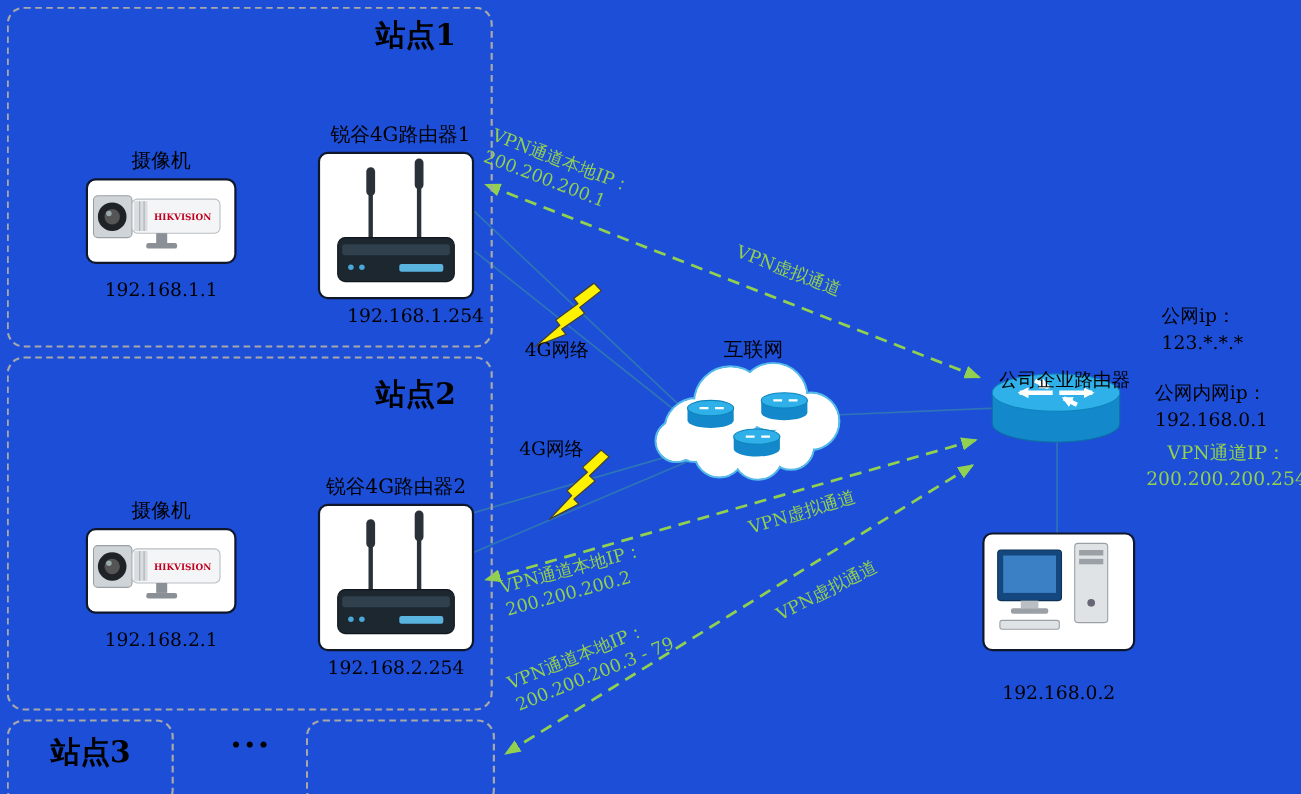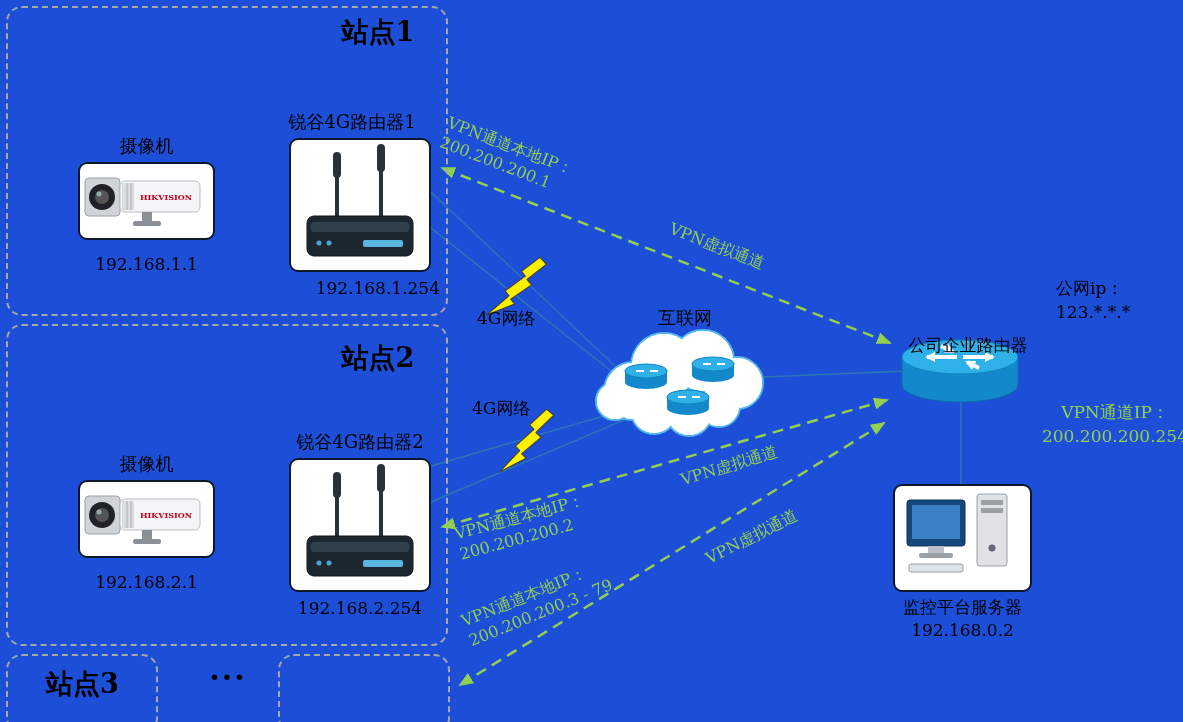--- a/index.html
+++ b/index.html
@@ -138,21 +138,21 @@
       <rect x="42" y="19" width="12" height="27" fill="#d9dde0"></rect>
       <line x1="47" y1="19" x2="47" y2="46" stroke="#aab0b5"></line>
       <line x1="51" y1="19" x2="51" y2="46" stroke="#aab0b5"></line>
       <text x="86" y="36" font-size="8" fill="#c00020" text-anchor="middle" font-weight="bold">HIKVISION</text>
       <rect x="62" y="48" width="10" height="9" fill="#8a9096"></rect>
       <rect x="53" y="57" width="28" height="5" rx="2" fill="#8a9096"></rect>
     </svg>
   </div>
   <div class="lbl t-ip center" style="left:66px; top:254px; width:161px;">192.168.1.1</div>
 
-  <div class="lbl t-label center" style="left:272px; top:110px; width:160px;">锐谷4G路由器1</div>
+  <div class="lbl t-label center" style="left:284px; top:110px; width:160px;">锐谷4G路由器1</div>
   <div class="dev-box" style="left:289px; top:138px; width:142px; height:134px;">
     <svg viewBox="0 0 138 130">
       <line x1="46" y1="22" x2="46" y2="78" stroke="#2b3138" stroke-width="4"></line>
       <rect x="42" y="12" width="8" height="26" rx="4" fill="#2b3138"></rect>
       <line x1="90" y1="14" x2="90" y2="78" stroke="#2b3138" stroke-width="4"></line>
       <rect x="86" y="4" width="8" height="28" rx="4" fill="#2b3138"></rect>
       <rect x="16" y="76" width="106" height="40" rx="7" fill="#1d2730" stroke="#10161c"></rect>
       <rect x="20" y="82" width="98" height="10" rx="3" fill="#31404d"></rect>
       <rect x="72" y="100" width="40" height="7" rx="2" fill="#5ab4e0"></rect>
       <circle cx="28" cy="103" r="2.5" fill="#49a8d8"></circle>
@@ -198,39 +198,42 @@
   <div class="lbl t-label center" style="left:625px; top:306px; width:120px;">互联网</div>
   <div class="lbl t-ip" style="left:477px; top:307px;">4G网络</div>
   <div class="lbl t-ip" style="left:472px; top:397px;">4G网络</div>
 
   <div class="lbl t-ip center" style="left:898px; top:302px; width:140px;margin-top:32px;">公司企业路由器</div>
 
   <div class="lbl t-note" style="left:1056px; top:276px;">
     <div>公网ip：</div>
     <div>123.*.*.*</div>
   </div>
+  <div class="lbl t-note" style="left:1050px; top:346px;">
+    <div>公网内网ip：</div>
+    <div>192.168.0.1</div>
+  </div>
   <div class="lbl t-note green center" style="left:1040px; top:400px; width:150px;">
     <div>VPN通道IP：</div>
     <div>200.200.200.254</div>
   </div>
 
   <div class="dev-box" style="left:893px; top:484px; width:139px; height:108px;">
     <svg viewBox="0 0 135 104">
       <rect x="12" y="14" width="58" height="46" rx="3" fill="#14477d" stroke="#0d3257"></rect>
       <rect x="17" y="19" width="48" height="34" fill="#3b7fc4"></rect>
       <rect x="33" y="60" width="16" height="7" fill="#b9bfc4"></rect>
       <rect x="24" y="67" width="34" height="5" rx="2" fill="#9aa0a6"></rect>
       <rect x="14" y="78" width="54" height="8" rx="2" fill="#dfe3e6" stroke="#9aa0a6"></rect>
       <rect x="82" y="8" width="30" height="72" rx="3" fill="#dfe3e6" stroke="#9aa0a6"></rect>
       <rect x="86" y="14" width="22" height="5" fill="#9aa0a6"></rect>
       <rect x="86" y="22" width="22" height="5" fill="#9aa0a6"></rect>
       <circle cx="97" cy="62" r="3.5" fill="#667"></circle>
     </svg>
   </div>
-  <div class="lbl t-ip center" style="left:885px; top:596px; width:155px;">监控平台服务器</div>
   <div class="lbl t-ip center" style="left:885px; top:620px; width:155px;">192.168.0.2</div>
 
   <div class="g-lbl" style="left:452px; top:112px; transform:rotate(21deg);">
     <div>VPN通道本地IP：</div>
     <div>200.200.200.1</div>
   </div>
   <div class="g-lbl" style="left:674px; top:218px; transform:rotate(21deg);">VPN虚拟通道</div>
 
   <div class="g-lbl" style="left:678px; top:470px; transform:rotate(-17deg);">VPN虚拟通道</div>
   <div class="g-lbl" style="left:452px; top:524px; transform:rotate(-15deg);">

